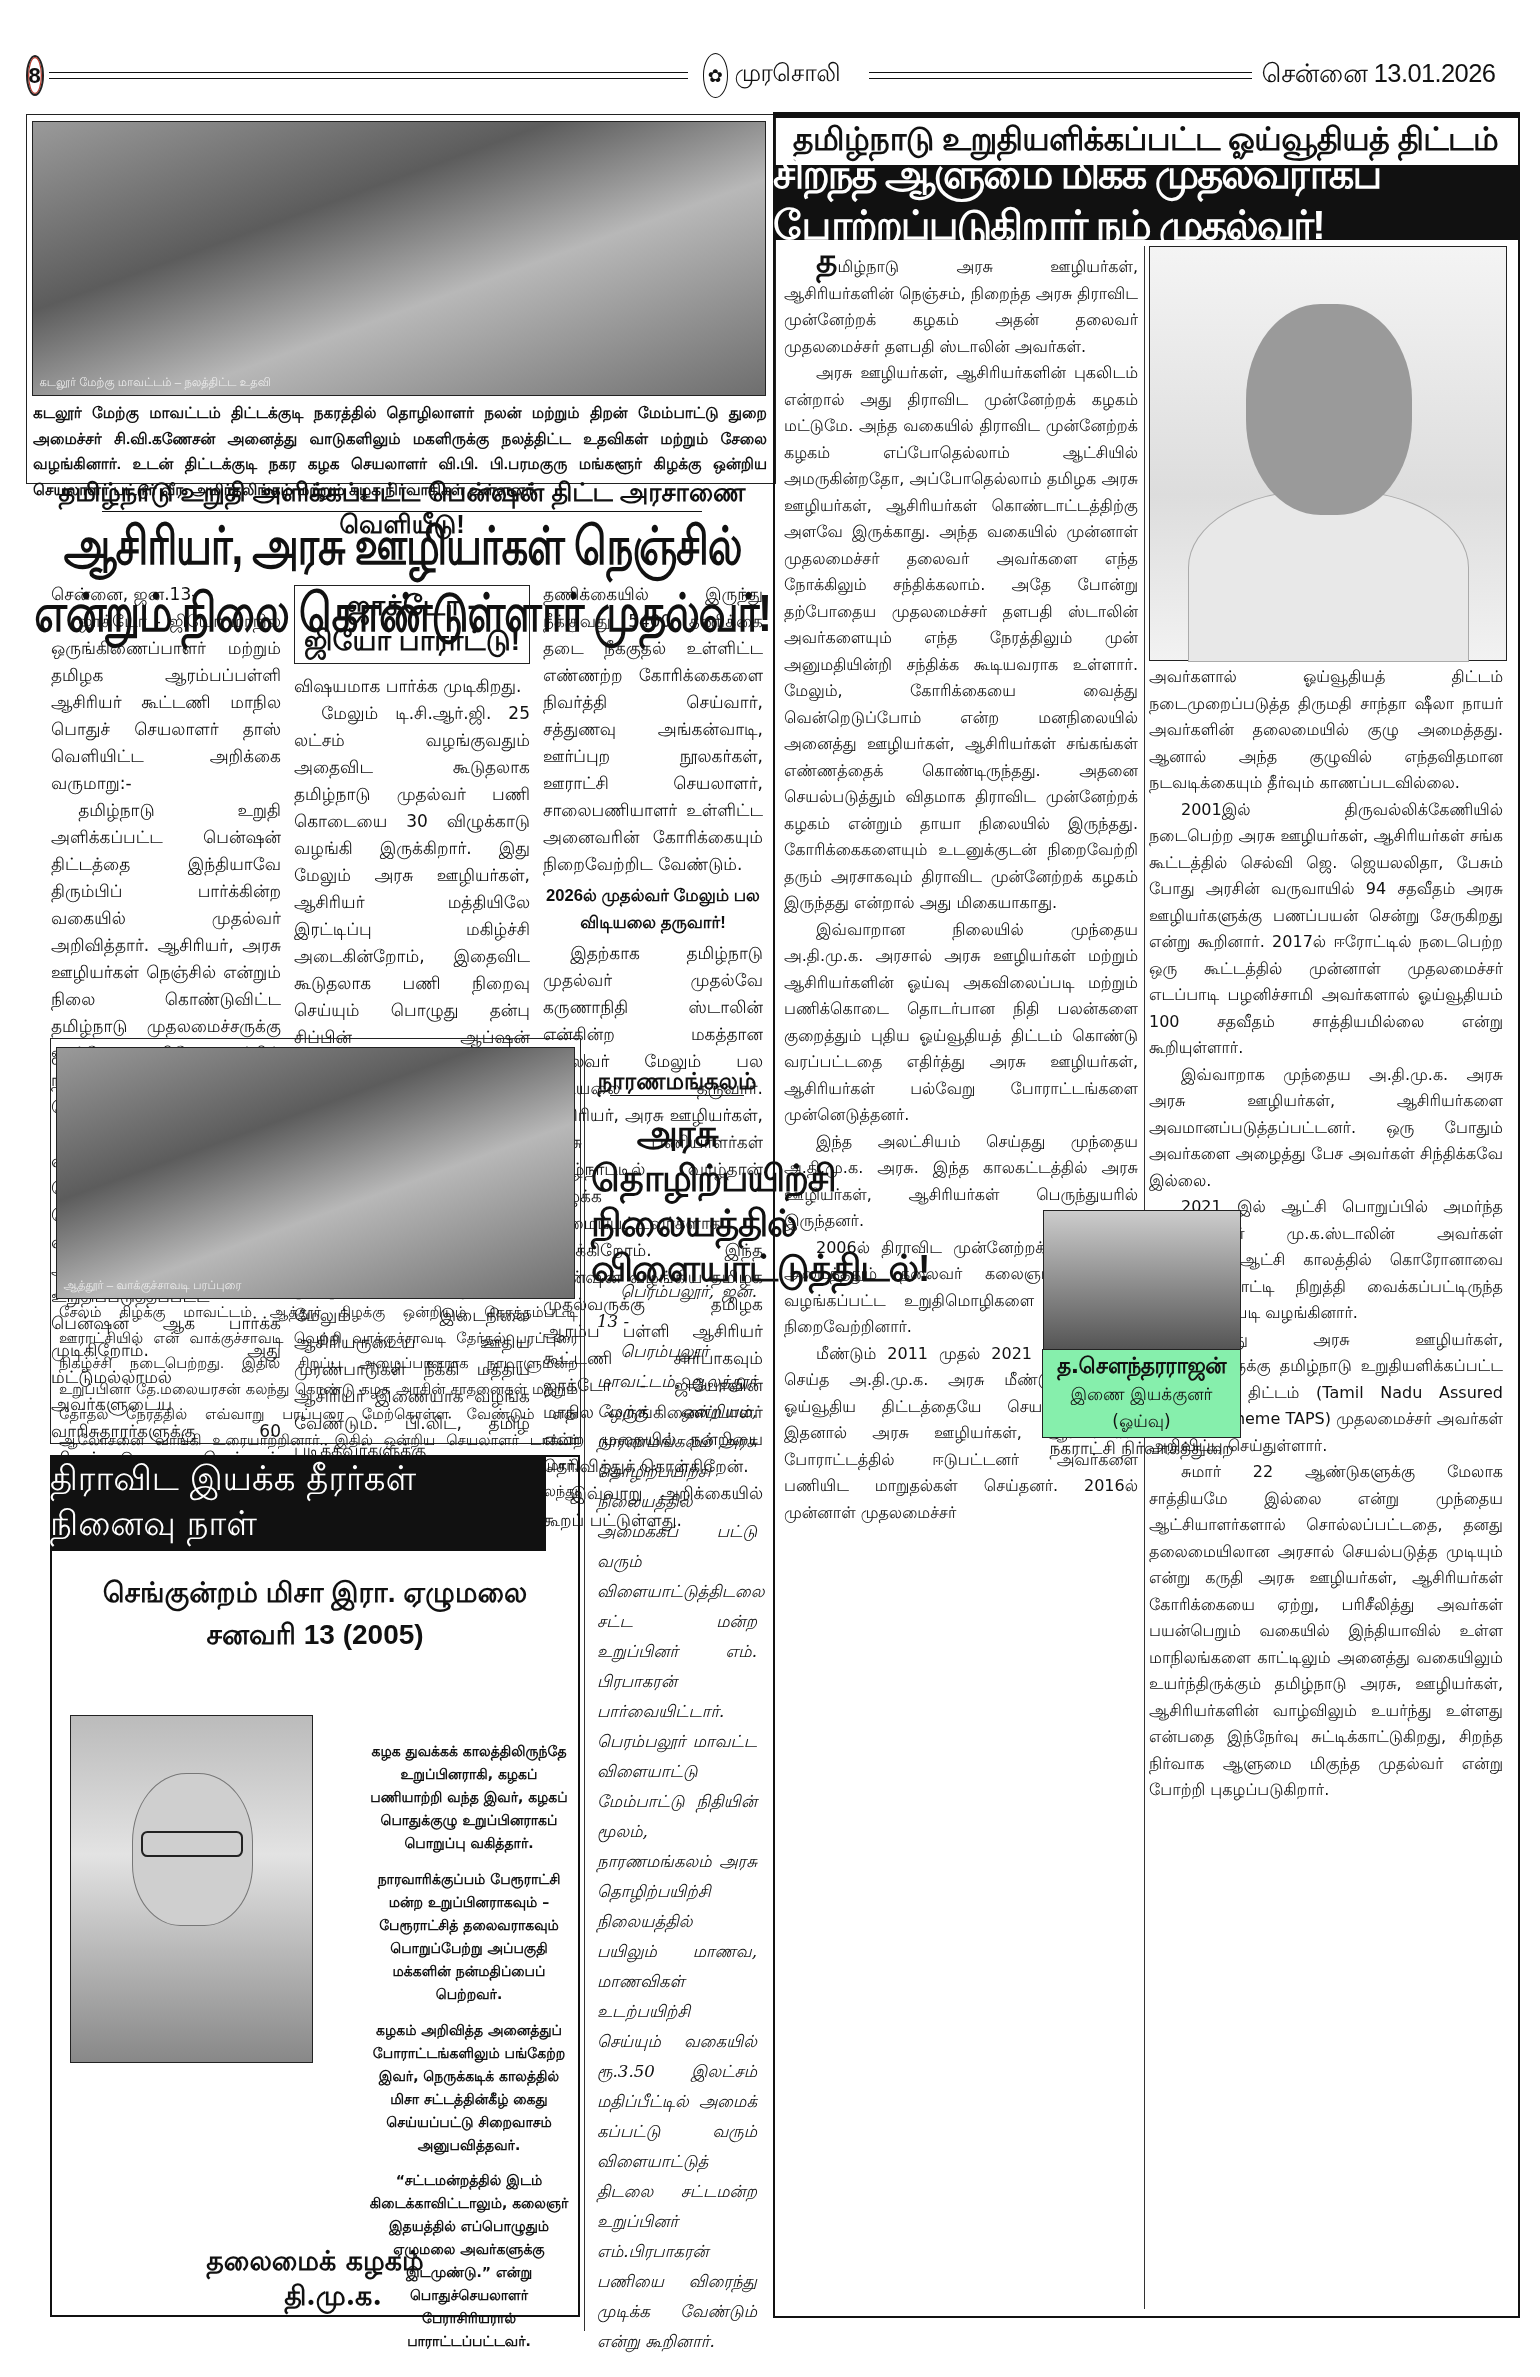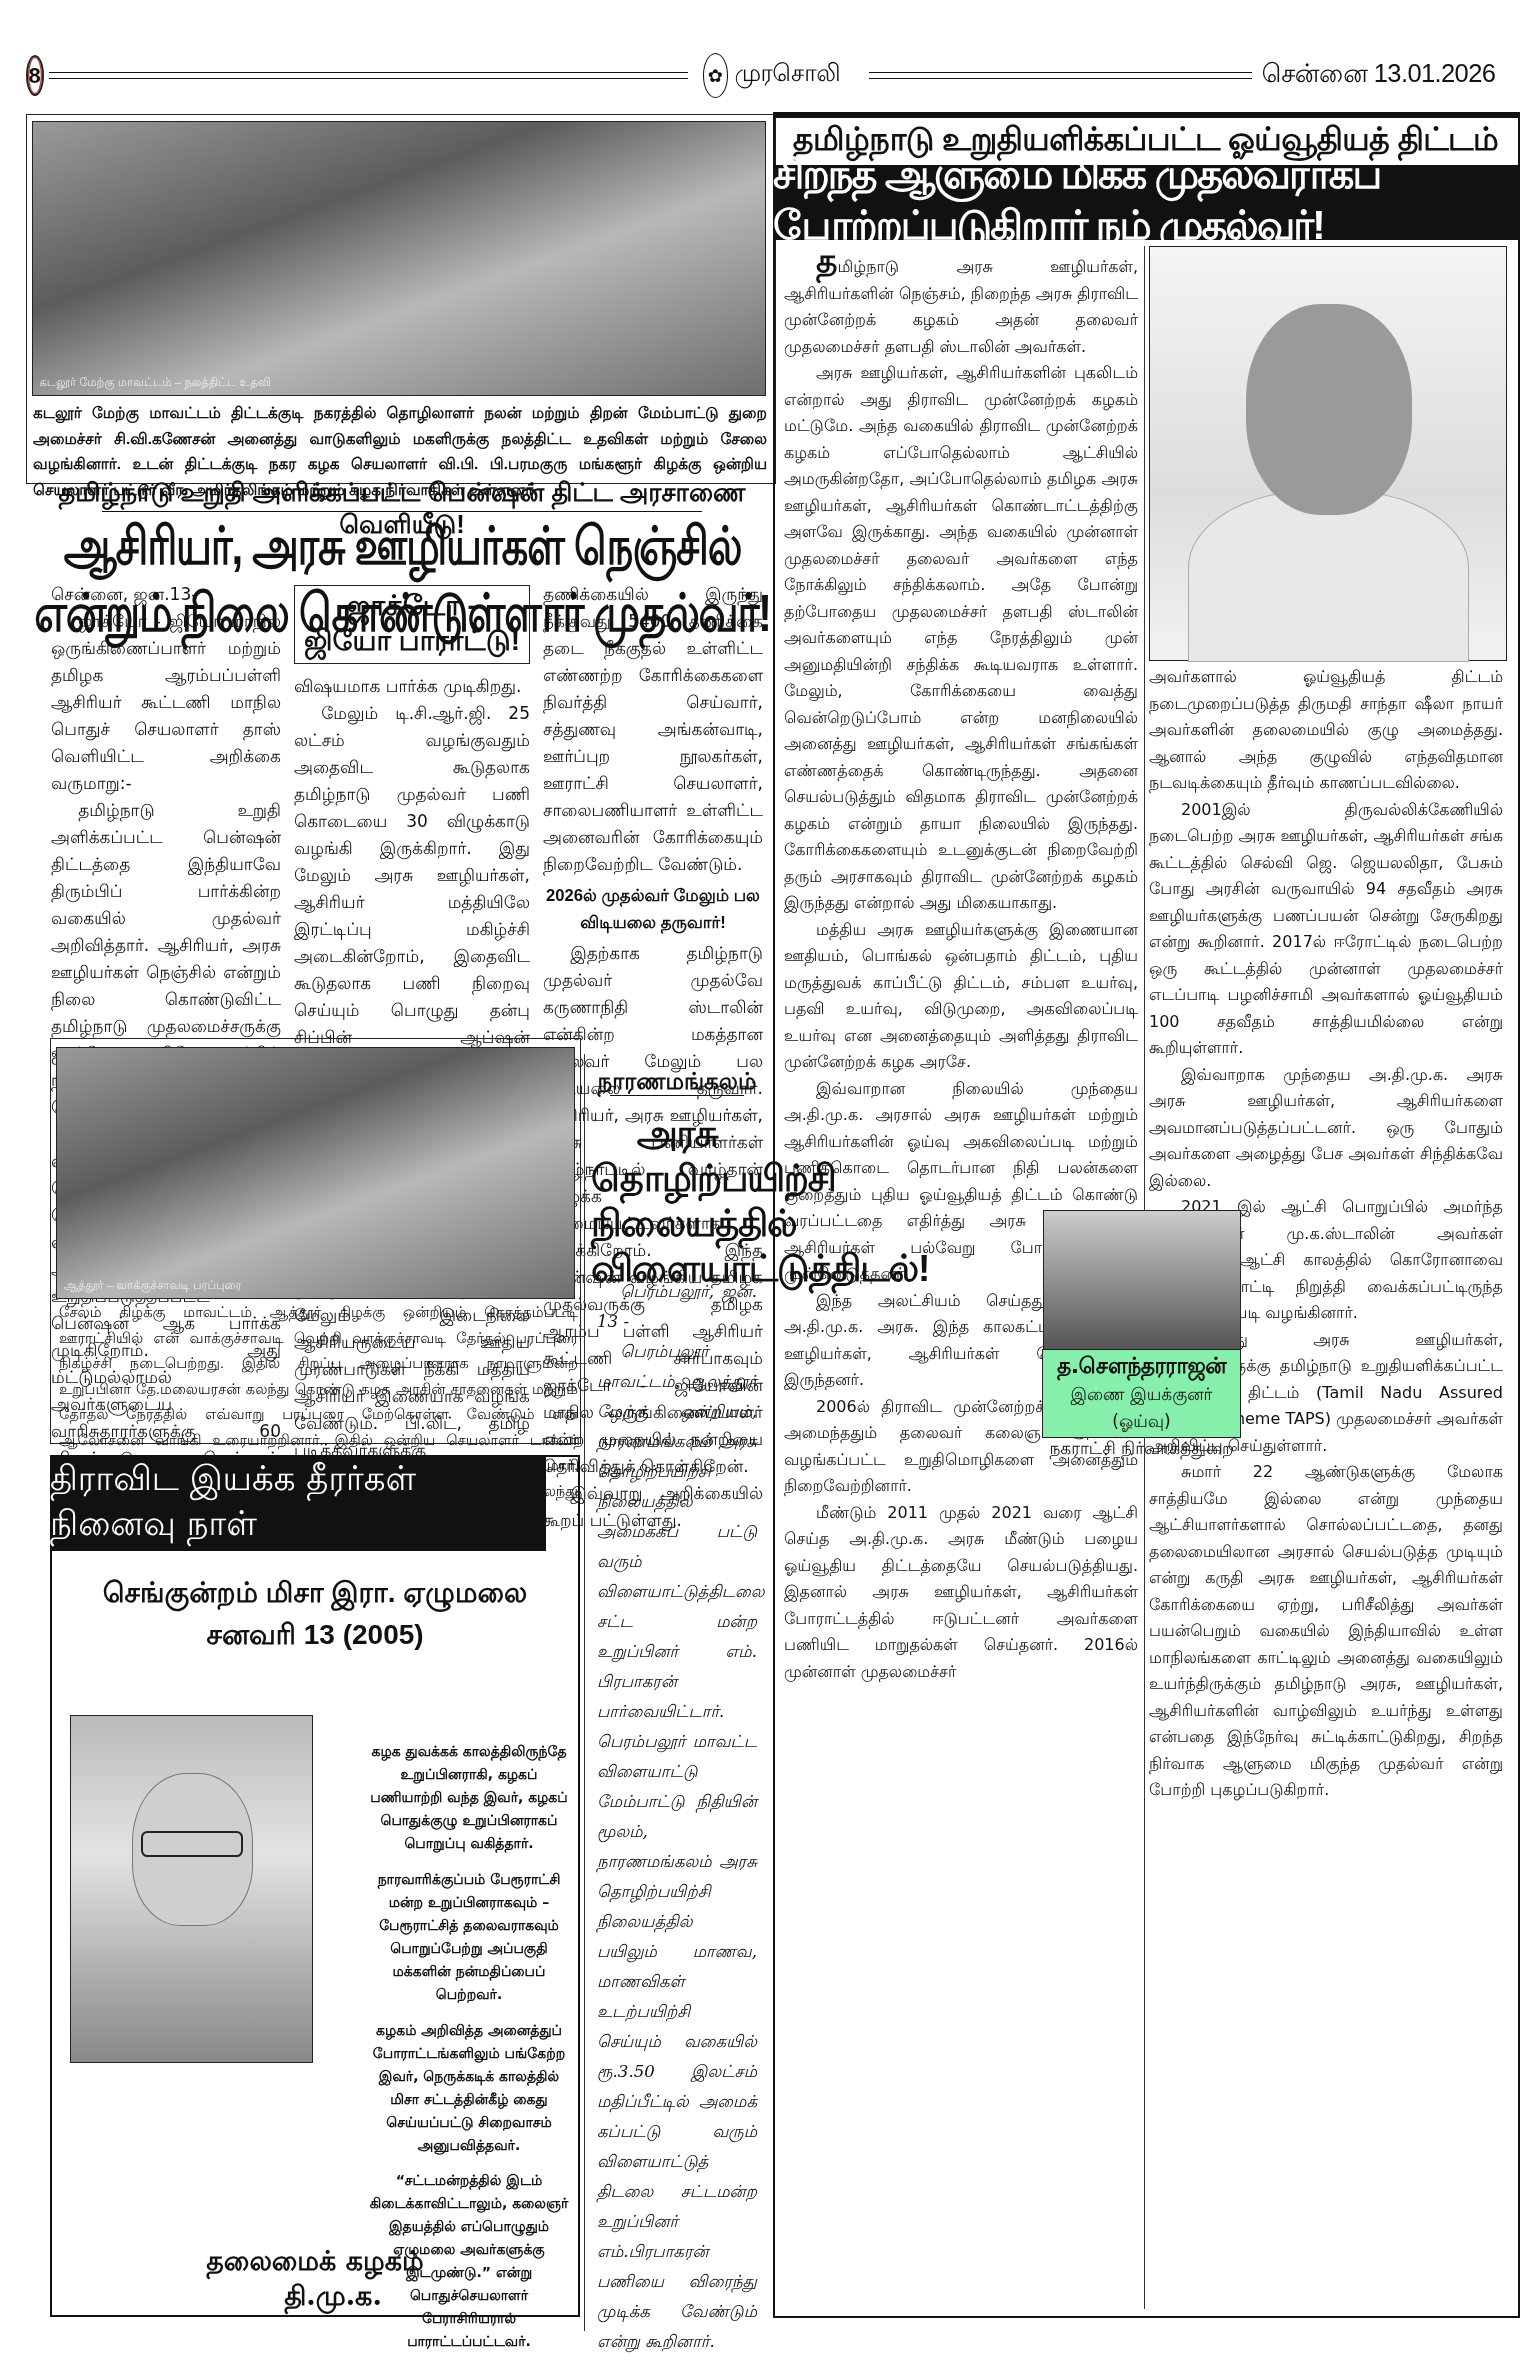--- a/index.html
+++ b/index.html
@@ -165,21 +165,20 @@
 <div class="abs tribute-sign2">தி.மு.க.</div>
 
 <div class="abs feature"></div>
 <div class="abs feat-kicker">தமிழ்நாடு உறுதியளிக்கப்பட்ட ஓய்வூதியத் திட்டம் TAPS:</div>
 <div class="abs feat-band">சிறந்த ஆளுமை மிக்க முதல்வராகப் போற்றப்படுகிறார் நம் முதல்வர்!</div>
 <div class="abs rsep"></div>
 
 <div class="abs rcol rcolA">
   <p class="drop">தமிழ்நாடு அரசு ஊழியர்கள், ஆசிரியர்களின் நெஞ்சம், நிறைந்த அரசு திராவிட முன்னேற்றக் கழகம் அதன் தலைவர் முதலமைச்சர் தளபதி ஸ்டாலின் அவர்கள்.</p>
   <p>அரசு ஊழியர்கள், ஆசிரியர்களின் புகலிடம் என்றால் அது திராவிட முன்னேற்றக் கழகம் மட்டுமே. அந்த வகையில் திராவிட முன்னேற்றக் கழகம் எப்போதெல்லாம் ஆட்சியில் அமருகின்றதோ, அப்போதெல்லாம் தமிழக அரசு ஊழியர்கள், ஆசிரியர்கள் கொண்டாட்டத்திற்கு அளவே இருக்காது. அந்த வகையில் முன்னாள் முதலமைச்சர் தலைவர் அவர்களை எந்த நோக்கிலும் சந்திக்கலாம். அதே போன்று தற்போதைய முதலமைச்சர் தளபதி ஸ்டாலின் அவர்களையும் எந்த நேரத்திலும் முன் அனுமதியின்றி சந்திக்க கூடியவராக உள்ளார். மேலும், கோரிக்கையை வைத்து வென்றெடுப்போம் என்ற மனநிலையில் அனைத்து ஊழியர்கள், ஆசிரியர்கள் சங்கங்கள் எண்ணத்தைக் கொண்டிருந்தது. அதனை செயல்படுத்தும் விதமாக திராவிட முன்னேற்றக் கழகம் என்றும் தாயா நிலையில் இருந்தது. கோரிக்கைகளையும் உடனுக்குடன் நிறைவேற்றி தரும் அரசாகவும் திராவிட முன்னேற்றக் கழகம் இருந்தது என்றால் அது மிகையாகாது.</p>
-  <p>மத்திய அரசு ஊழியர்களுக்கு இணையான ஊதியம், பொங்கல் ஒன்பதாம் திட்டம், புதிய மருத்துவக் காப்பீட்டு திட்டம், சம்பள உயர்வு, பதவி உயர்வு, விடுமுறை, அகவிலைப்படி உயர்வு என அனைத்தையும் அளித்தது திராவிட முன்னேற்றக் கழக அரசே.</p>
   <p>இவ்வாறான நிலையில் முந்தைய அ.தி.மு.க. அரசால் அரசு ஊழியர்கள் மற்றும் ஆசிரியர்களின் ஓய்வு அகவிலைப்படி மற்றும் பணிக்கொடை தொடர்பான நிதி பலன்களை குறைத்தும் புதிய ஓய்வூதியத் திட்டம் கொண்டு வரப்பட்டதை எதிர்த்து அரசு ஊழியர்கள், ஆசிரியர்கள் பல்வேறு போராட்டங்களை முன்னெடுத்தனர்.</p>
   <p>இந்த அலட்சியம் செய்தது முந்தைய அ.தி.மு.க. அரசு. இந்த காலகட்டத்தில் அரசு ஊழியர்கள், ஆசிரியர்கள் பெருந்துயரில் இருந்தனர்.</p>
   <p>2006ல் திராவிட முன்னேற்றக் கழக அரசு அமைந்ததும் தலைவர் கலைஞர் அவர்கள் வழங்கப்பட்ட உறுதிமொழிகளை அனைத்தும் நிறைவேற்றினார்.</p>
   <p>மீண்டும் 2011 முதல் 2021 வரை ஆட்சி செய்த அ.தி.மு.க. அரசு மீண்டும் பழைய ஓய்வூதிய திட்டத்தையே செயல்படுத்தியது. இதனால் அரசு ஊழியர்கள், ஆசிரியர்கள் போராட்டத்தில் ஈடுபட்டனர் அவர்களை பணியிட மாறுதல்கள் செய்தனர். 2016ல் முன்னாள் முதலமைச்சர்</p>
 </div>
 
 <div class="abs cm-photo">
   <div class="body"></div>
   <div class="head"></div>
 </div>

